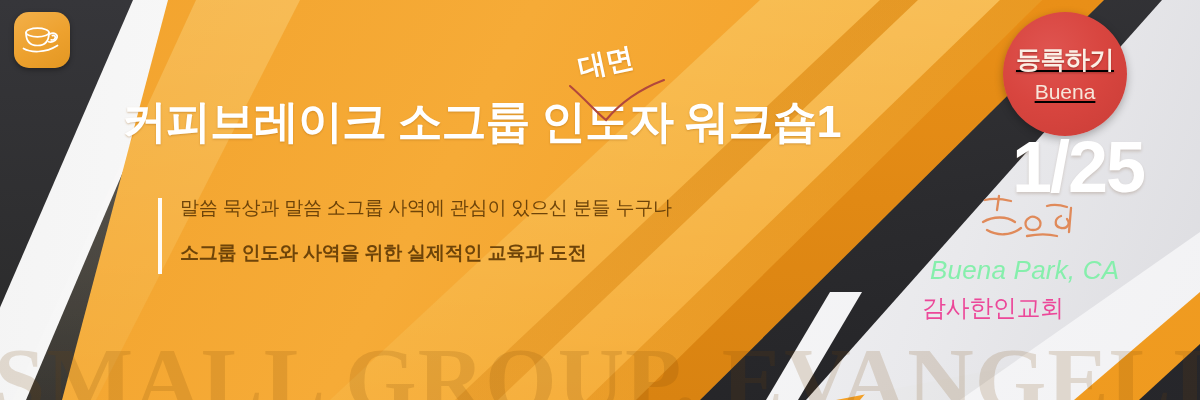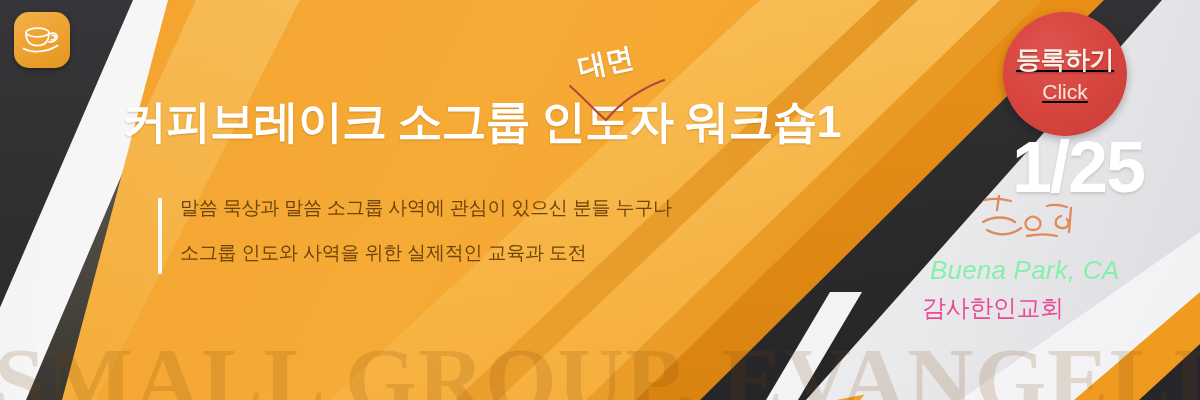--- a/index.html
+++ b/index.html
@@ -179,21 +179,21 @@
     border-left: 4px solid rgba(255,255,255,0.95);
   }
   .sub-line {
     font-size: 19px;
     color: #6e4409;
     line-height: 1;
     margin-bottom: 26px;
     white-space: nowrap;
     letter-spacing: -0.2px;
   }
-  .sub-line:last-child { margin-bottom: 12px; }
+  .sub-line:last-child { margin-bottom: 12px; font-weight: bold; }
 
   
   .badge {
     position: absolute;
     left: 1003px;
     top: 12px;
     width: 124px;
     height: 124px;
     border-radius: 50%;
     background: radial-gradient(circle at 38% 32%, #df5450 0%, #d8453f 48%, #c93d37 100%);
@@ -302,21 +302,21 @@
   </svg>
   <div class="annot">대면</div>
 
   <div class="sub-wrap">
     <div class="sub-line">말씀 묵상과 말씀 소그룹 사역에 관심이 있으신 분들 누구나</div>
     <div class="sub-line">소그룹 인도와 사역을 위한 실제적인 교육과 도전</div>
   </div>
 
   <div class="badge">
     <div class="badge-main">등록하기</div>
-    <div class="badge-sub">Click</div>
+    <div class="badge-sub">Buena</div>
   </div>
 
   <div class="date-big">1/25</div>
 
   <svg class="day-script" viewBox="0 0 110 56" aria-hidden="true">
     <g fill="none" stroke="#e08a5a" stroke-width="2.3" stroke-linecap="round" stroke-linejoin="round">
       <path d="M8 8 C16 6 26 7 34 9"></path>
       <path d="M22 4 L20 18"></path>
       <path d="M6 30 C16 24 30 24 38 30"></path>
       <path d="M10 38 C20 44 34 44 44 36"></path>

